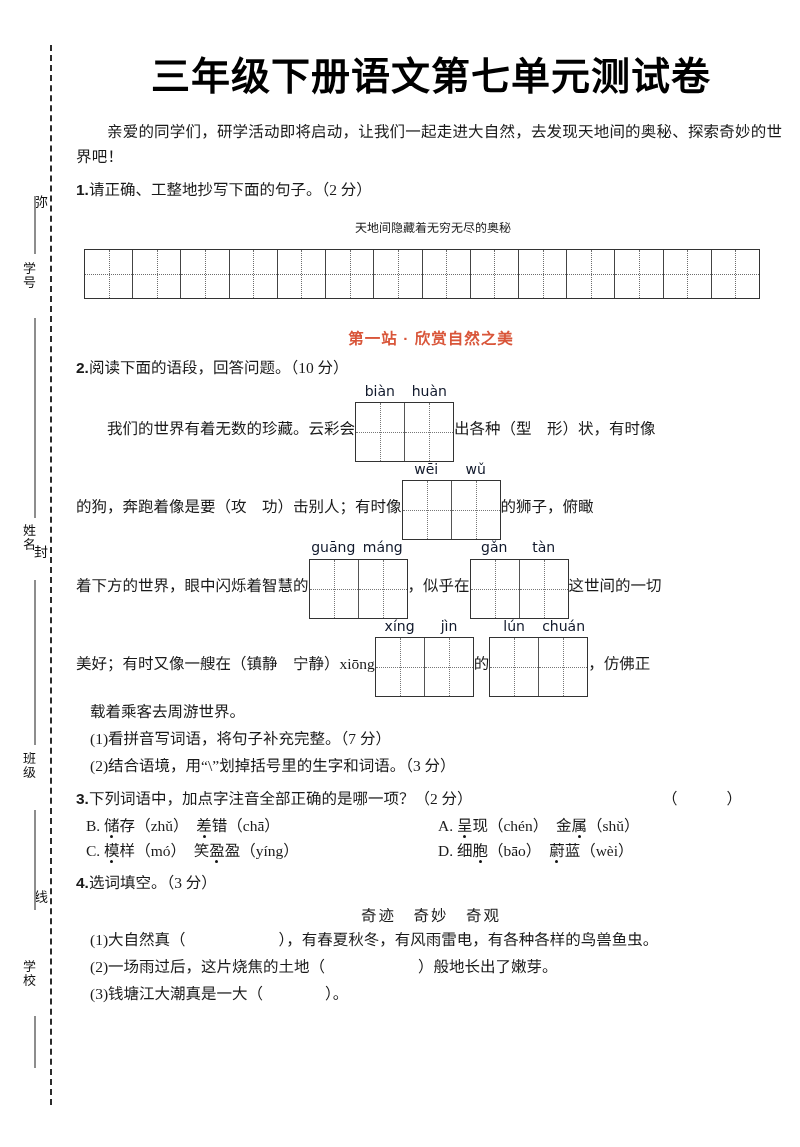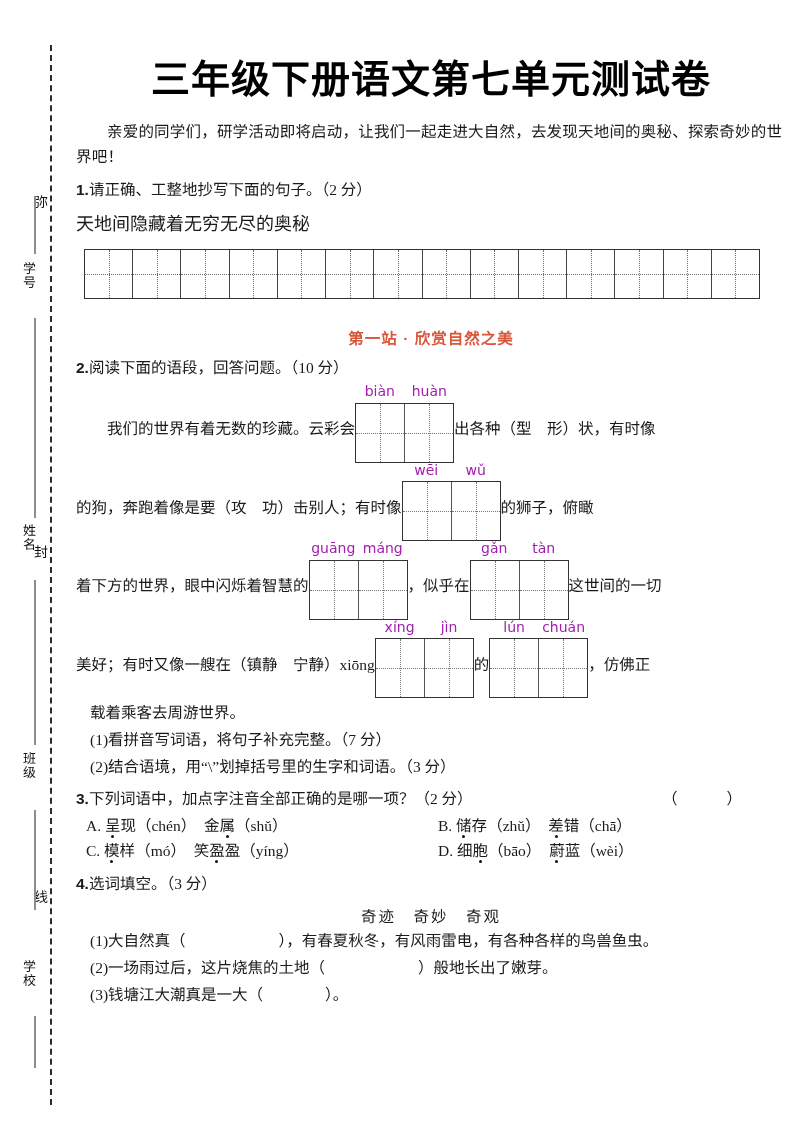--- a/index.html
+++ b/index.html
@@ -43,21 +43,21 @@
   }
 
   
   #sheet{
     position:absolute; left:62px; top:0; width:738px; height:1147px;
   }
 
   .paper-title{
     margin:0; padding:58px 18px 0 18px;
     text-align:center;
-    font-family:Liberation Sans, sans-serif;
+    font-family:Liberation Mono, monospace;
     font-weight:bold;
     font-size:39px;
     letter-spacing:1px;
     line-height:1.15;
     color:#000;
   }
 
   .intro{
     margin:16px 10px 0 14px;
     font-size:15.5px;
@@ -68,21 +68,21 @@
 
   .q{
     margin:7px 10px 0 14px;
     font-size:15.5px;
     line-height:1.62;
   }
   .q-num{font-weight:bold;font-family:"Liberation Sans","DejaVu Sans",sans-serif;}
   .q-head{display:flex;align-items:baseline;justify-content:space-between;}
   .q-head .brackets{font-size:15.5px;padding-right:42px;letter-spacing:6px;}
 
-  .centered{ text-align:left; font-size:18px; margin-top:8px;}
+  .centered{ text-align:center; font-size:12px; margin-top:17px;}
 
   
   .copygrid{
     margin:10px 0 0 22px;
     display:flex;
     border:1.6px solid #333;
     width:674px;
     background:#fff;
   }
   .copygrid .cell{
@@ -126,21 +126,21 @@
     padding-bottom:22px;
   }
   .ptext.indent{ padding-left:2em; }
   .pblank{ display:flex; flex-direction:column; align-items:stretch; }
   .pinyin-row{
     display:flex;
     font-family:"DejaVu Sans","Liberation Sans",sans-serif;
     font-size:14px;
     line-height:1.1;
     padding-bottom:3px;
-    color:#a21caf;
+    color:#0f172a;
   }
   .pinyin-row span{ flex:1 1 0; text-align:center; }
   .wgrid{
     display:flex;
     border:1.4px solid #333;
     background:#fff;
   }
   .wgrid .wcell{
     width:48px;height:58px;
     border-right:1.2px solid #555;
@@ -312,22 +312,22 @@
   <div class="sub">(2)结合语境，用“\”划掉括号里的生字和词语。（3 分）</div>
 
   <div class="q">
     <div class="q-head">
       <span><span class="q-num">3.</span><span>下列词语中，加点字注音全部正确的是哪一项？（2 分）</span></span>
       <span class="brackets">（　　）</span>
     </div>
   </div>
   <div class="opts" id="opts">
       <div class="opt-row">
+        <div class="opt"><span>B. </span><span><span class="dotted-char">储</span><span>存</span><span>（zhǔ）</span></span><span>　</span><span><span class="dotted-char">差</span><span>错</span><span>（chā）</span></span></div>
         <div class="opt"><span>A. </span><span><span class="dotted-char">呈</span><span>现</span><span>（chén）</span></span><span>　</span><span><span>金</span><span class="dotted-char">属</span><span>（shǔ）</span></span></div>
-        <div class="opt"><span>B. </span><span><span class="dotted-char">储</span><span>存</span><span>（zhǔ）</span></span><span>　</span><span><span class="dotted-char">差</span><span>错</span><span>（chā）</span></span></div>
       </div>
       <div class="opt-row">
         <div class="opt"><span>C. </span><span><span class="dotted-char">模</span><span>样</span><span>（mó）</span></span><span>　</span><span><span>笑</span><span class="dotted-char">盈</span><span>盈</span><span>（yíng）</span></span></div>
         <div class="opt"><span>D. </span><span><span>细</span><span class="dotted-char">胞</span><span>（bāo）</span></span><span>　</span><span><span class="dotted-char">蔚</span><span>蓝</span><span>（wèi）</span></span></div>
       </div>
     </div>
 
   <div class="q">
     <div>
       <span class="q-num">4.</span><span>选词填空。（3 分）</span>

